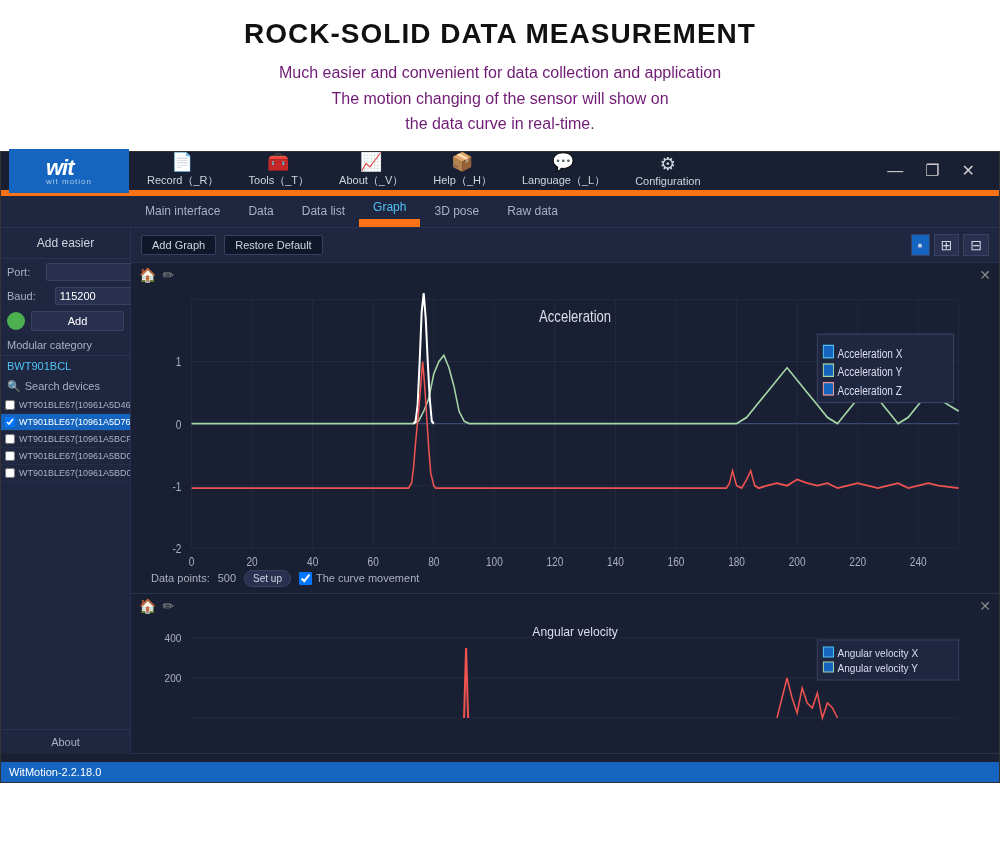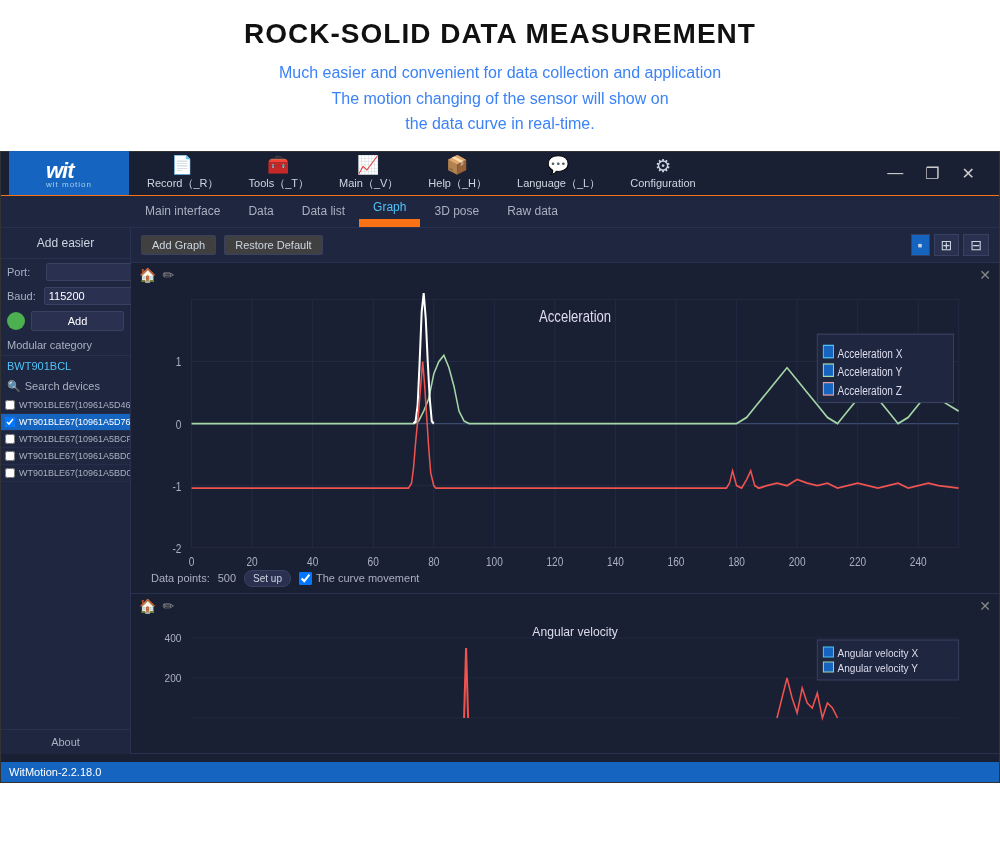--- a/index.html
+++ b/index.html
@@ -13,42 +13,42 @@
     }
     .marketing-title {
       font-size: 28px;
       font-weight: 900;
       letter-spacing: 1px;
       color: #111;
       margin-bottom: 10px;
     }
     .marketing-subtitle {
       font-size: 16px;
-      color: #3b82f6;
+      color: #701a75;
       line-height: 1.6;
     }
 
     
     .app-window {
       width: 1000px;
       height: 632px;
       background: #1a2033;
       display: flex;
       flex-direction: column;
       border: 1px solid #333;
     }
 
     
     .title-bar {
       display: flex;
       align-items: center;
       background: #1a2033;
       height: 44px;
       padding: 0 8px;
-      border-bottom: 1px solid #f97316;
+      border-bottom: 6px solid #f97316;
     }
     .logo-area {
       width: 120px;
       display: flex;
       align-items: center;
       justify-content: center;
       background: #1565c0;
       height: 44px;
       flex-shrink: 0;
     }
@@ -159,21 +159,21 @@
       border: 1px solid #3a4060;
       color: #fff;
       font-size: 11px;
       padding: 2px 4px;
       border-radius: 2px;
     }
     .baud-row {
       display: flex;
       align-items: center;
       padding: 2px 6px;
-      gap: 8px;
+      gap: 19px;
       font-size: 11px;
       color: #aab0c0;
     }
     .baud-select {
       flex: 1;
       background: #2a3050;
       border: 1px solid #3a4060;
       color: #fff;
       font-size: 11px;
       padding: 2px 4px;
@@ -258,21 +258,21 @@
     }
     .graph-toolbar {
       display: flex;
       align-items: center;
       gap: 8px;
       padding: 6px 10px;
       background: #1e2640;
       border-bottom: 1px solid #2a3050;
     }
     .graph-btn {
-      background: #404040;
+      background: #0f172a;
       border: 1px solid #3a4060;
       color: #cdd5e0;
       font-size: 11px;
       padding: 3px 10px;
       cursor: pointer;
       border-radius: 2px;
     }
     .spacer { flex: 1; }
     .view-controls {
       display: flex;
@@ -394,21 +394,21 @@
       <div class="toolbar-item">
         <span class="toolbar-icon-sym">📄</span>
         <span>Record（_R）</span>
       </div>
       <div class="toolbar-item">
         <span class="toolbar-icon-sym">🧰</span>
         <span>Tools（_T）</span>
       </div>
       <div class="toolbar-item">
         <span class="toolbar-icon-sym">📈</span>
-        <span>Main（_V）</span>
+        <span>About（_V）</span>
       </div>
       <div class="toolbar-item">
         <span class="toolbar-icon-sym">📦</span>
         <span>Help（_H）</span>
       </div>
       <div class="toolbar-item">
         <span class="toolbar-icon-sym">💬</span>
         <span>Language（_L）</span>
       </div>
       <div class="toolbar-item">

